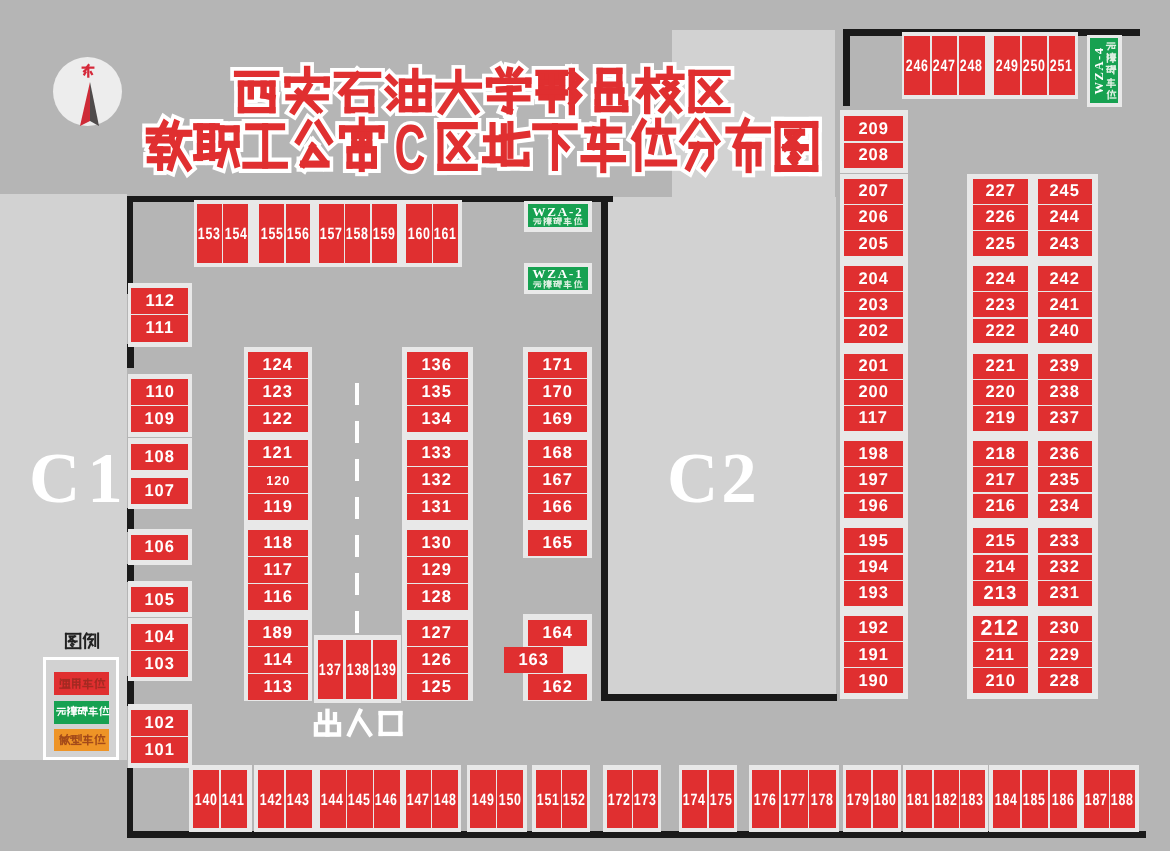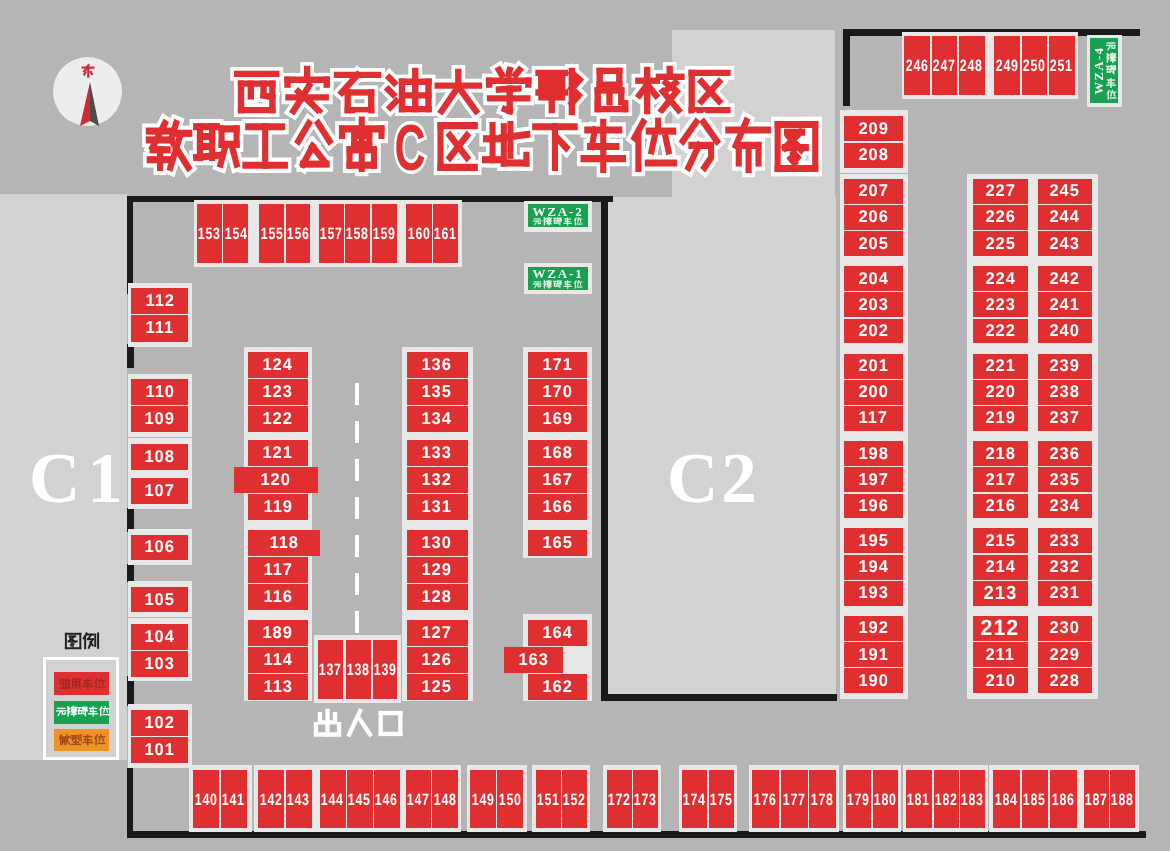--- a/index.html
+++ b/index.html
@@ -617,27 +617,27 @@
     </div>
 <div class="abs cell" style="left:248px;top:379px;width:60px;height:26px;font-size:17px">
       <span>123</span>
     </div>
 <div class="abs cell" style="left:248px;top:406px;width:60px;height:26px;font-size:17px">
       <span>122</span>
     </div>
 <div class="abs cell" style="left:248px;top:440px;width:60px;height:26px;font-size:17px">
       <span>121</span>
     </div>
-<div class="abs cell" style="left:234px;top:467px;width:84px;height:26px;font-size:17px">
+<div class="abs cell" style="left:248px;top:467px;width:60px;height:26px;font-size:13px">
       <span>120</span>
     </div>
 <div class="abs cell" style="left:248px;top:494px;width:60px;height:26px;font-size:17px">
       <span>119</span>
     </div>
-<div class="abs cell" style="left:248px;top:530.3px;width:72px;height:26px;font-size:17px">
+<div class="abs cell" style="left:248px;top:530.3px;width:60px;height:26px;font-size:17px">
       <span>118</span>
     </div>
 <div class="abs cell" style="left:248px;top:557.3px;width:60px;height:26px;font-size:17px">
       <span>117</span>
     </div>
 <div class="abs cell" style="left:248px;top:584px;width:60px;height:26px;font-size:17px">
       <span>116</span>
     </div>
 <div class="abs cell" style="left:248px;top:620px;width:60px;height:26px;font-size:17px">
       <span>189</span>

